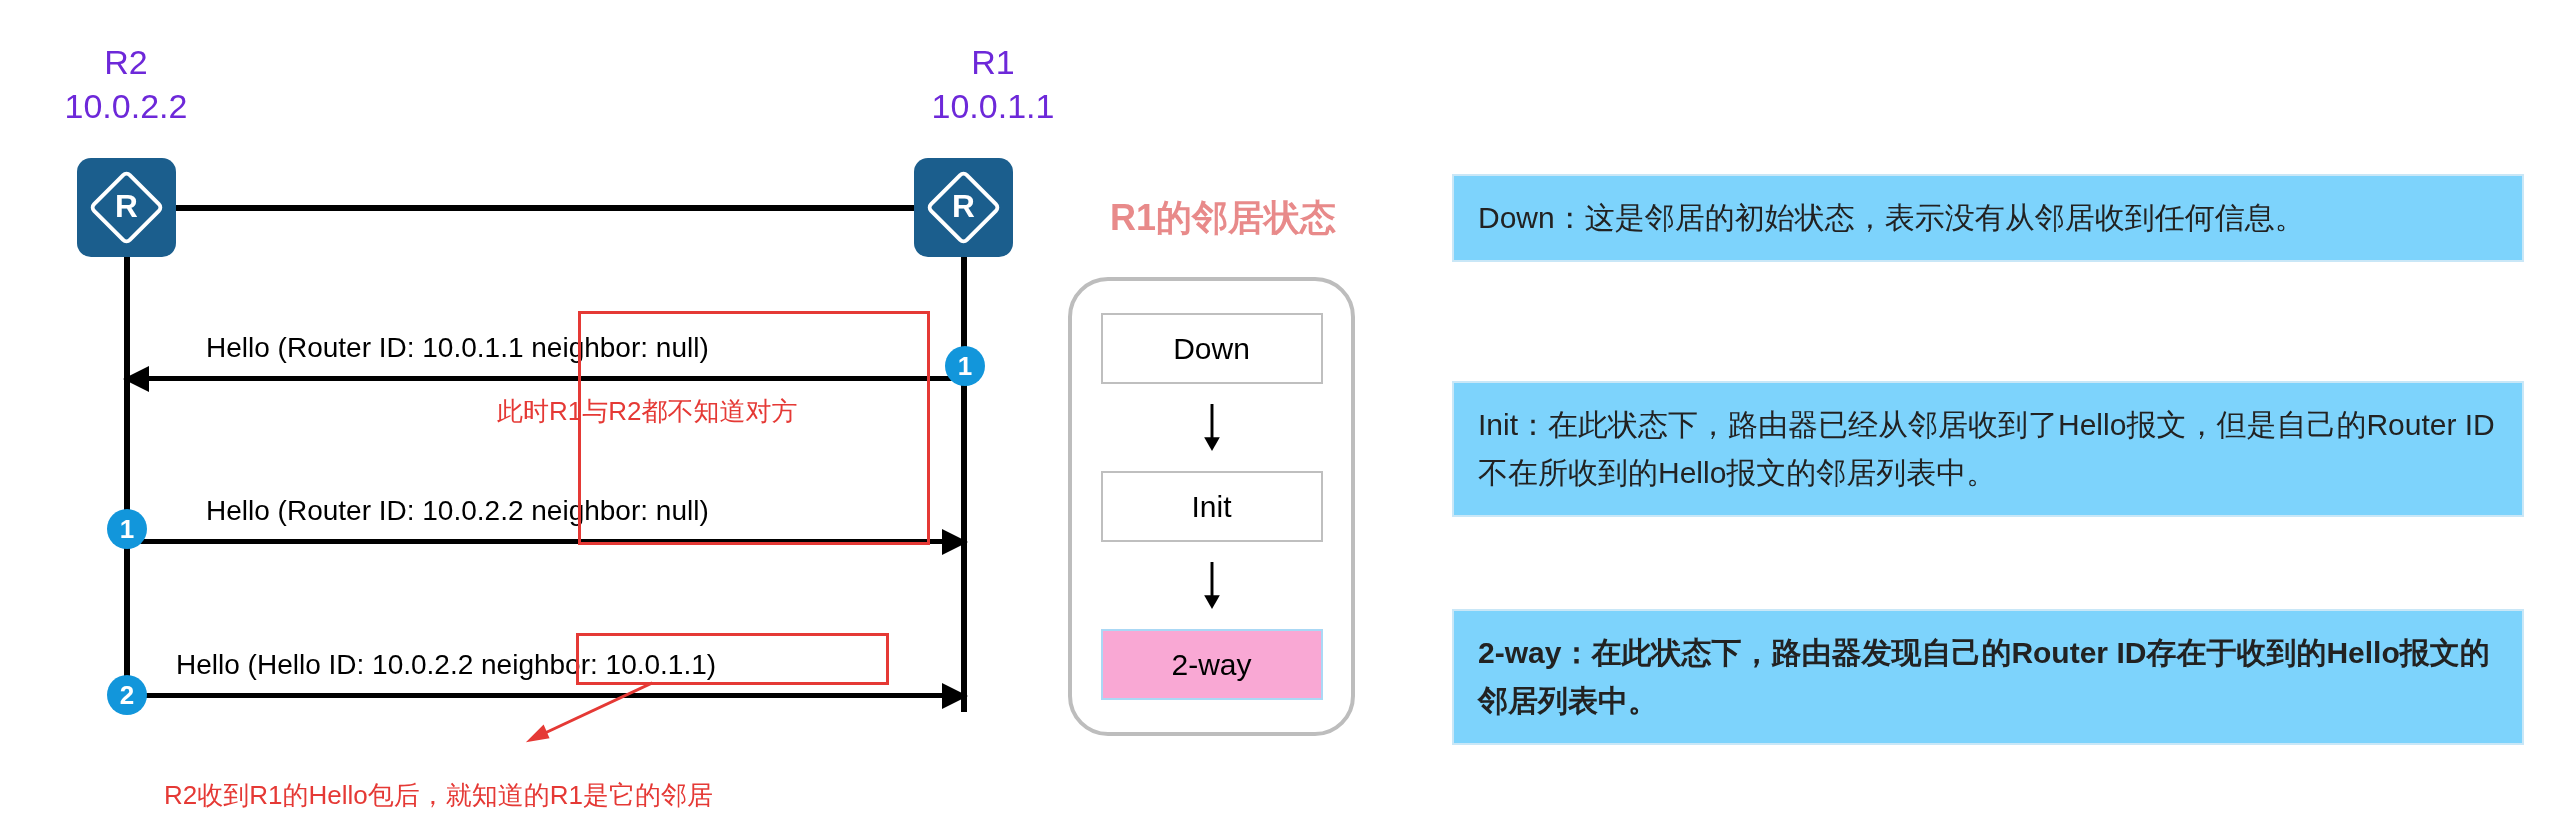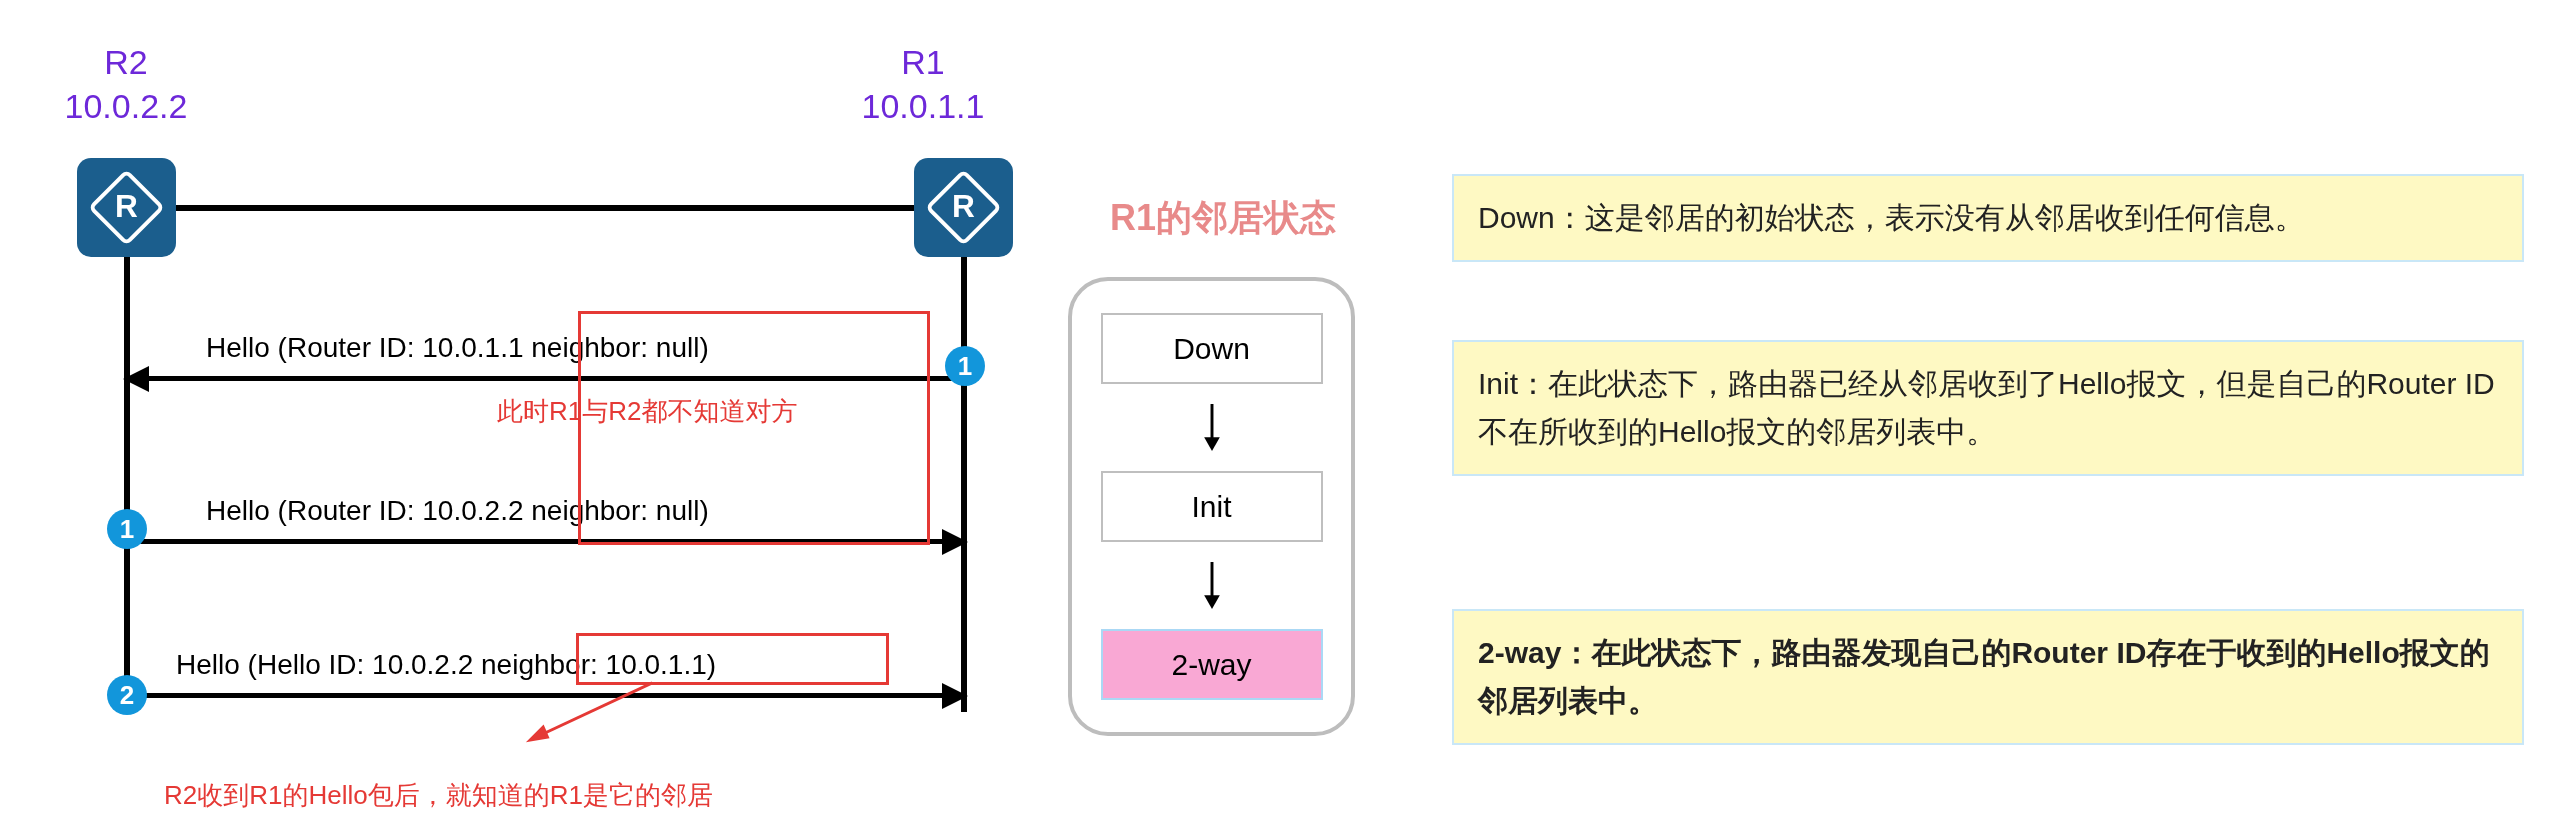--- a/index.html
+++ b/index.html
@@ -131,38 +131,38 @@
   .state-box.final {
     background: #f9a8d4;
     border-color: #aad8f5;
   }
   .state-arrow { display: flex; align-items: center; justify-content: center; }
 
   
   .desc-box {
     position: absolute;
     border: 2px solid #c9e7f7;
-    background: #fef9c3;
+    background: #7dd3fc;
     padding: 18px 24px;
     font-size: 30px;
     line-height: 1.6;
     color: #222;
     box-sizing: border-box;
   }
 </style>
 </head>
 <body>
 
 <div class="page">
 
   <div class="router-label" style="left:47px; top:40px; width:158px;">
     <div>R2</div>
     <div>10.0.2.2</div>
   </div>
-  <div class="router-label" style="left:834px; top:40px; width:178px;">
+  <div class="router-label" style="left:904px; top:40px; width:178px;">
     <div>R1</div>
     <div>10.0.1.1</div>
   </div>
 
   <div class="router" style="left:77px; top:158px;">
     <svg viewBox="0 0 100 100">
       <g transform="rotate(45 50 50)">
         <rect x="18" y="18" width="64" height="64" rx="6" fill="none" stroke="#fff" stroke-width="5"></rect>
       </g>
       <text x="50" y="62" text-anchor="middle" font-size="40" fill="#fff" font-family="Arial" font-weight="600">R</text>
@@ -244,16 +244,16 @@
           <line x1="12" y1="0" x2="12" y2="36" stroke="#000" stroke-width="3"></line>
           <polygon points="12,48 4,34 20,34" fill="#000"></polygon>
         </svg>
     </div>
     <div class="state-box final">
         <span>2-way</span>
       </div>
   </div>
 
   <div class="desc-box" style="left:1452px; top:174px; width:1072px;">Down：这是邻居的初始状态，表示没有从邻居收到任何信息。</div>
-  <div class="desc-box" style="left:1452px; top:340px; width:1072px;">Init：在此状态下，路由器已经从邻居收到了Hello报文，但是自己的Router ID不在所收到的Hello报文的邻居列表中。</div>
+  <div class="desc-box" style="left:1452px; top:381px; width:1072px;">Init：在此状态下，路由器已经从邻居收到了Hello报文，但是自己的Router ID不在所收到的Hello报文的邻居列表中。</div>
   <div class="desc-box" style="left:1452px; top:609px; width:1072px;font-weight:bold;">2-way：在此状态下，路由器发现自己的Router ID存在于收到的Hello报文的邻居列表中。</div>
 </div>
 
 
 </body></html>

